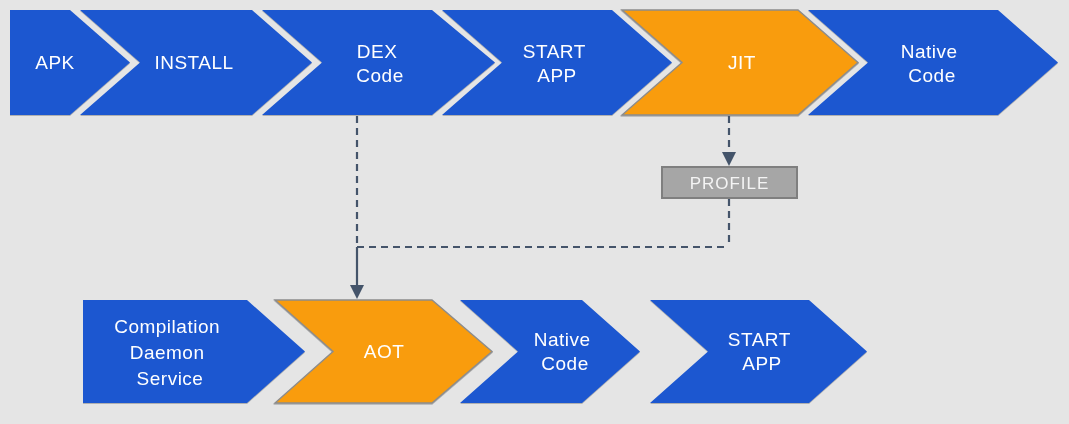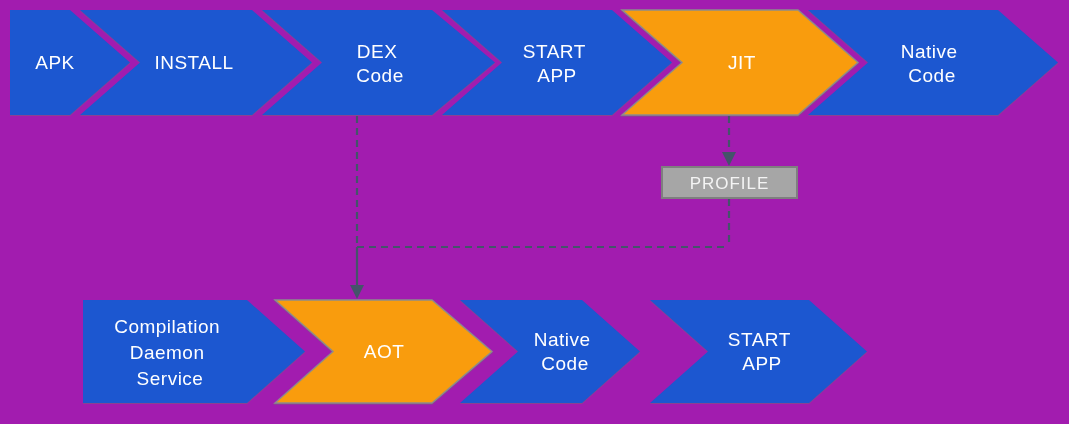--- a/index.html
+++ b/index.html
@@ -5,21 +5,21 @@
   html, body {
     margin: 0;
     padding: 0;
     background: #ffffff;
     font-family: "Liberation Sans", "DejaVu Sans", sans-serif;
   }
   .canvas {
     position: relative;
     width: 1069px;
     height: 424px;
-    background: #a21caf;
+    background: #e5e5e5;
     overflow: hidden;
   }
   svg { display: block; }
   .shape-row { filter: drop-shadow(0 1.5px 0.6px rgba(110,110,110,0.45)); }
   .shape-label {
     fill: #ffffff;
     font-size: 19px;
     letter-spacing: 0.5px;
     text-anchor: middle;
   }

